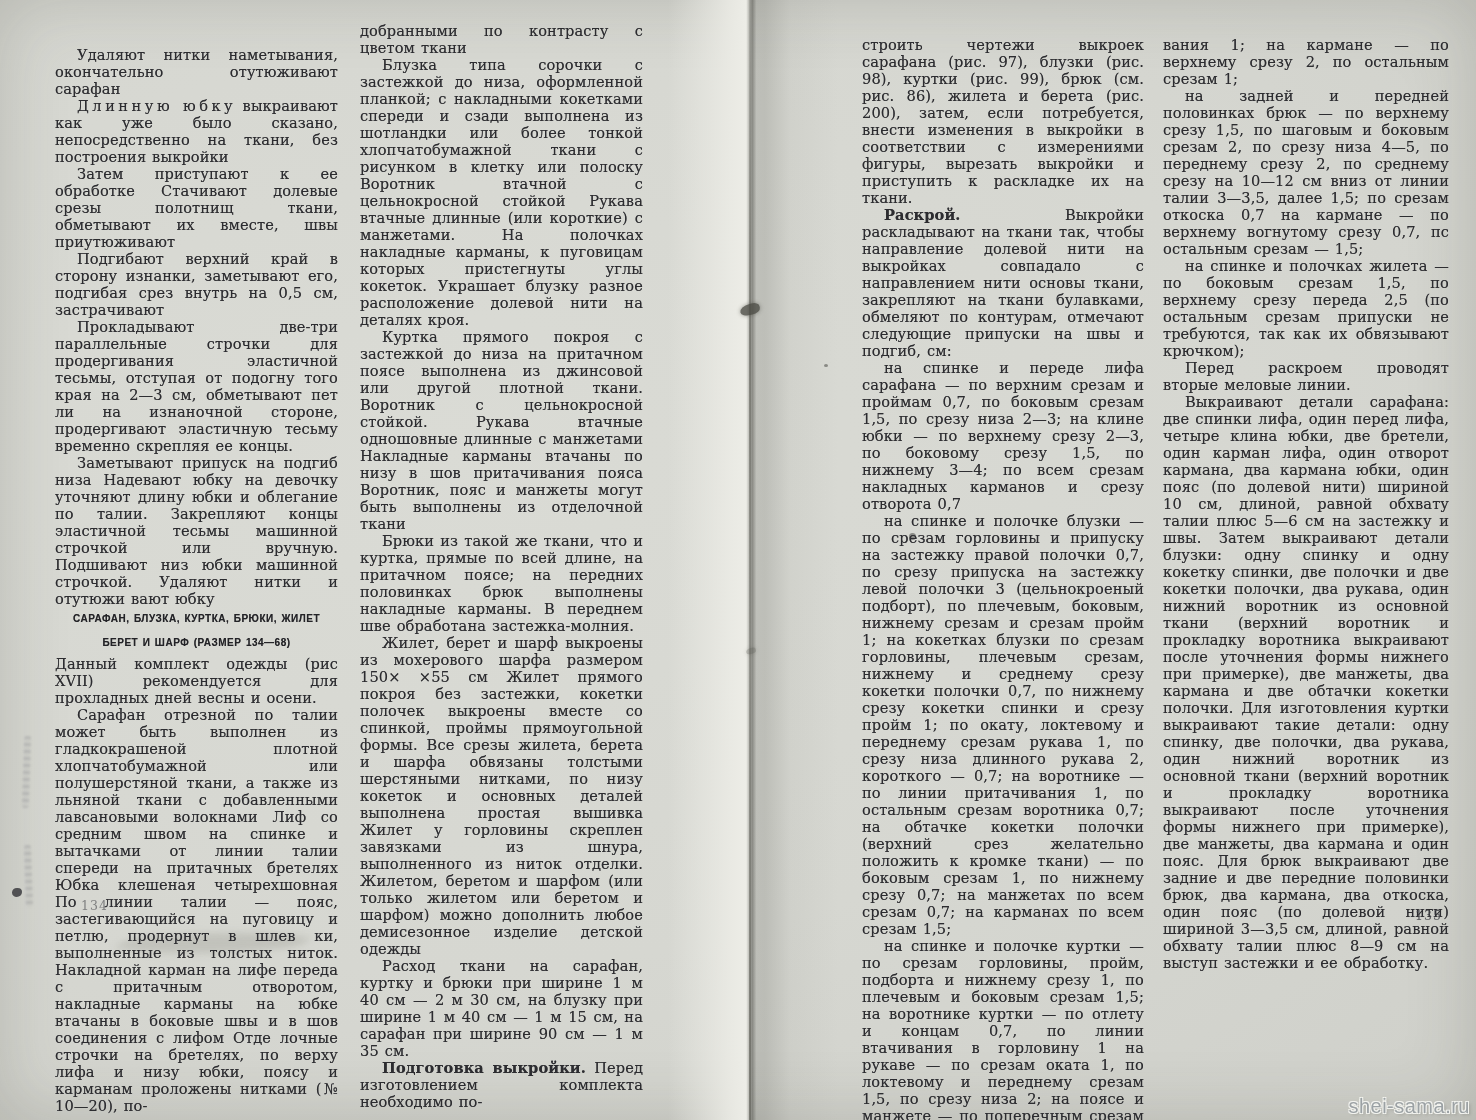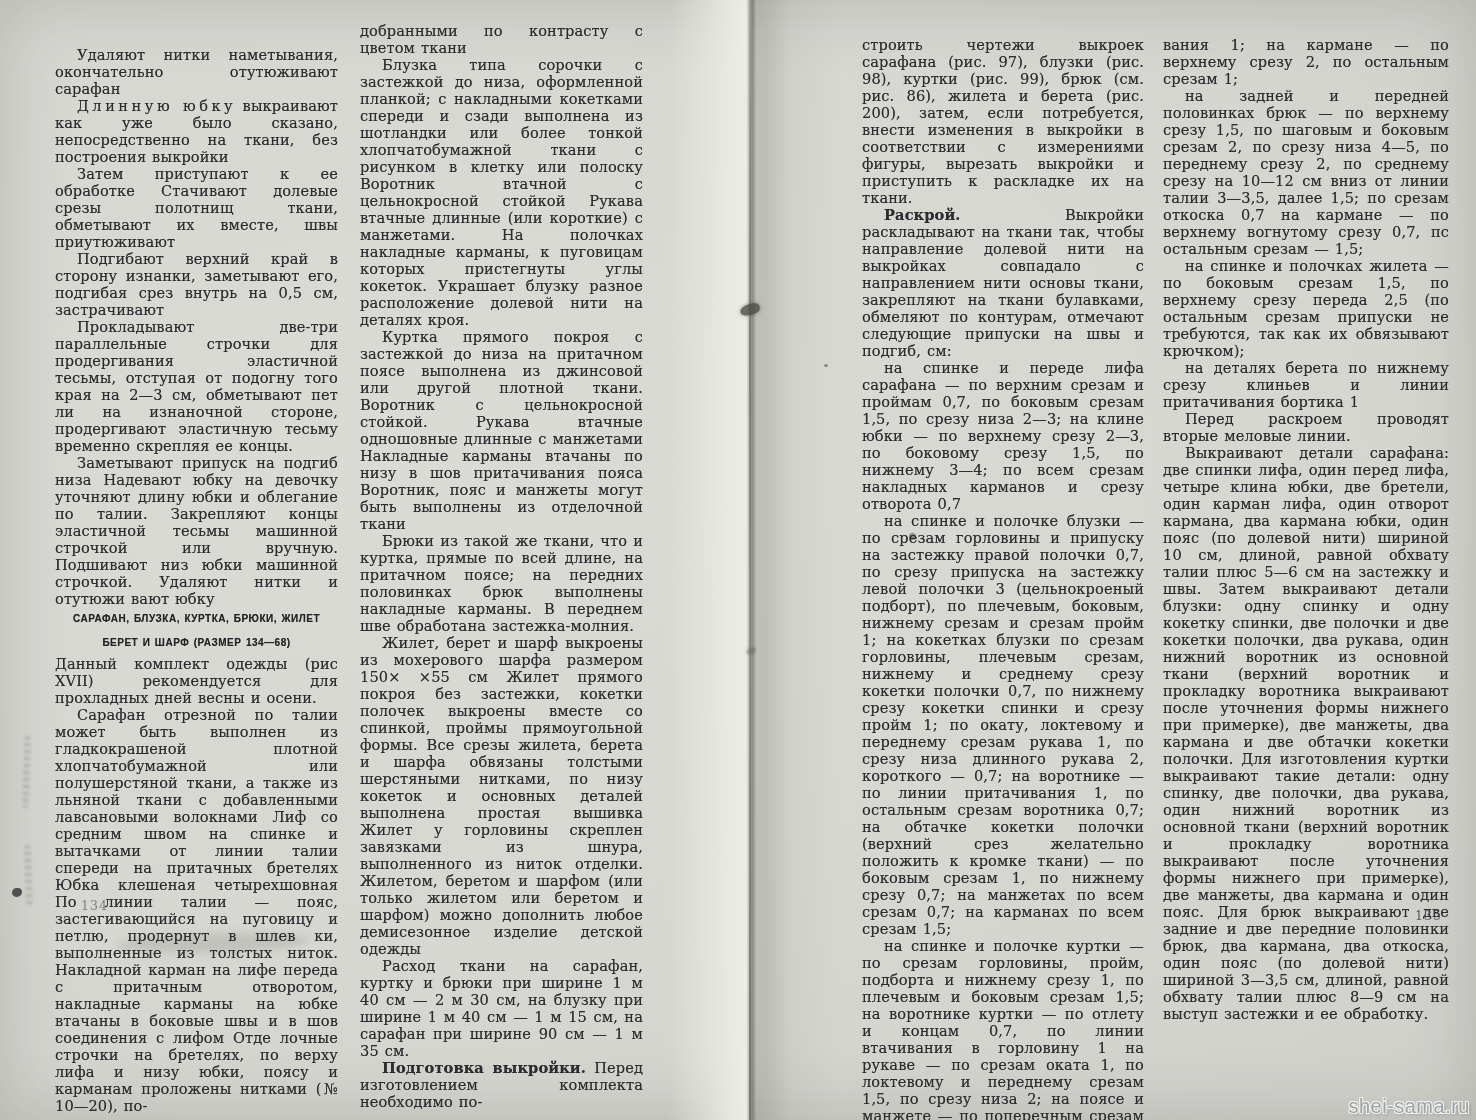--- a/index.html
+++ b/index.html
@@ -110,21 +110,20 @@
         <p class="para noindent">строить чертежи выкроек сарафана (рис. 97), блузки (рис. 98), куртки (рис. 99), брюк (см. рис. 86), жилета и берета (рис. 200), затем, если потребуется, внести изменения в выкройки в соответствии с измерениями фигуры, вырезать выкройки и приступить к раскладке их на ткани.</p>
         <p class="para"><b class="lead">Раскрой.</b> Выкройки раскладывают на ткани так, чтобы направление долевой нити на выкройках совпадало с направлением нити основы ткани, закрепляют на ткани булавками, обмеляют по контурам, отмечают следующие припуски на швы и подгиб, см:</p>
         <p class="para">на спинке и переде лифа сарафана — по верхним срезам и проймам 0,7, по боковым срезам 1,5, по срезу низа 2—3; на клине юбки — по верхнему срезу 2—3, по боковому срезу 1,5, по нижнему 3—4; по всем срезам накладных карманов и срезу отворота 0,7</p>
         <p class="para">на спинке и полочке блузки — по срезам горловины и припуску на застежку правой полочки 0,7, по срезу припуска на застежку левой полочки 3 (цельнокроеный подборт), по плечевым, боковым, нижнему срезам и срезам пройм 1; на кокетках блузки по срезам горловины, плечевым срезам, нижнему и среднему срезу кокетки полочки 0,7, по нижнему срезу кокетки спинки и срезу пройм 1; по окату, локтевому и переднему срезам рукава 1, по срезу низа длинного рукава 2, короткого — 0,7; на воротнике — по линии притачивания 1, по остальным срезам воротника 0,7; на обтачке кокетки полочки (верхний срез желательно положить к кромке ткани) — по боковым срезам 1, по нижнему срезу 0,7; на манжетах по всем срезам 0,7; на карманах по всем срезам 1,5;</p>
         <p class="para">на спинке и полочке куртки — по срезам горловины, пройм, подборта и нижнему срезу 1, по плечевым и боковым срезам 1,5; на воротнике куртки — по отлету и концам 0,7, по линии втачивания в горловину 1 на рукаве — по срезам оката 1, по локтевому и переднему срезам 1,5, по срезу низа 2; на поясе и манжете — по поперечным срезам 0,7, по линии притачи-</p>
       </div>
     <div id="col4" class="col">
         <p class="para noindent">вания 1; на кармане — по верхнему срезу 2, по остальным срезам 1;</p>
         <p class="para">на задней и передней половинках брюк — по верхнему срезу 1,5, по шаговым и боковым срезам 2, по срезу низа 4—5, по переднему срезу 2, по среднему срезу на 10—12 см вниз от линии талии 3—3,5, далее 1,5; по срезам откоска 0,7  на кармане — по верхнему вогнутому срезу 0,7, пс остальным срезам — 1,5;</p>
         <p class="para">на спинке и полочках жилета — по боковым срезам 1,5, по верхнему срезу переда 2,5 (по остальным срезам припуски не требуются, так как их обвязывают крючком);</p>
-        <p class="para">на деталях берета по нижнему срезу клиньев и линии притачивания бортика 1</p>
         <p class="para">Перед раскроем проводят вторые меловые линии.</p>
         <p class="para">Выкраивают детали сарафана: две спинки лифа, один перед лифа, четыре клина юбки, две бретели, один карман лифа, один отворот кармана, два кармана юбки, один пояс (по долевой нити) шириной 10 см, длиной, равной обхвату талии плюс 5—6 см на застежку и швы. Затем выкраивают детали блузки: одну спинку и одну кокетку спинки, две полочки и две кокетки полочки, два рукава, один нижний воротник из основной ткани (верхний воротник и прокладку воротника выкраивают после уточнения формы нижнего при примерке), две манжеты, два кармана и две обтачки кокетки полочки. Для изготовления куртки выкраивают такие детали: одну спинку, две полочки, два рукава, один нижний воротник из основной ткани (верхний воротник и прокладку воротника выкраивают после уточнения формы нижнего при примерке), две манжеты, два кармана и один пояс. Для брюк выкраивают две задние и две передние половинки брюк, два кармана, два откоска, один пояс (по долевой нити) шириной 3—3,5 см, длиной, равной обхвату талии плюс 8—9 см на выступ застежки и ее обработку.</p>
       </div>
     <span id="pn-right" class="page-number">135</span>
   </div>
 
   <div class="watermark">shei-sama.ru</div>
 </div>
 
 </body></html>

